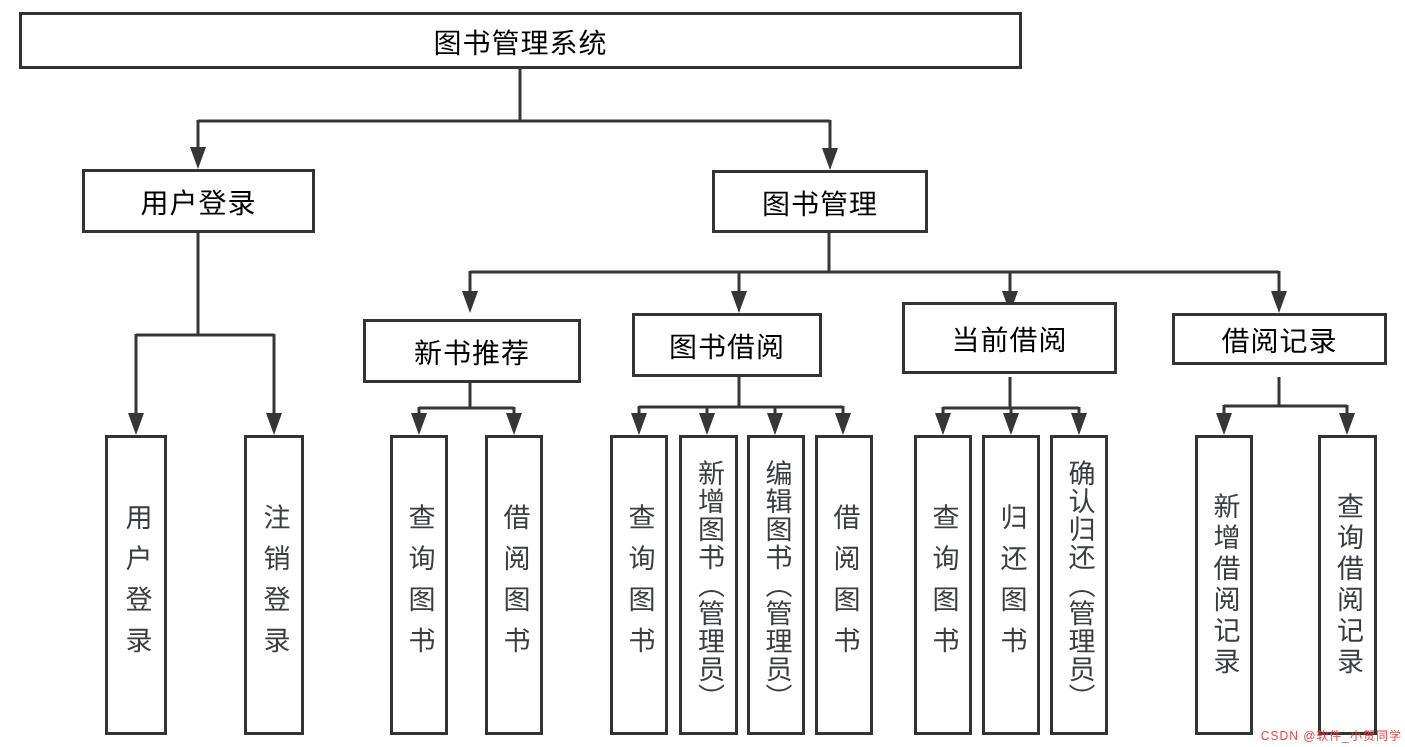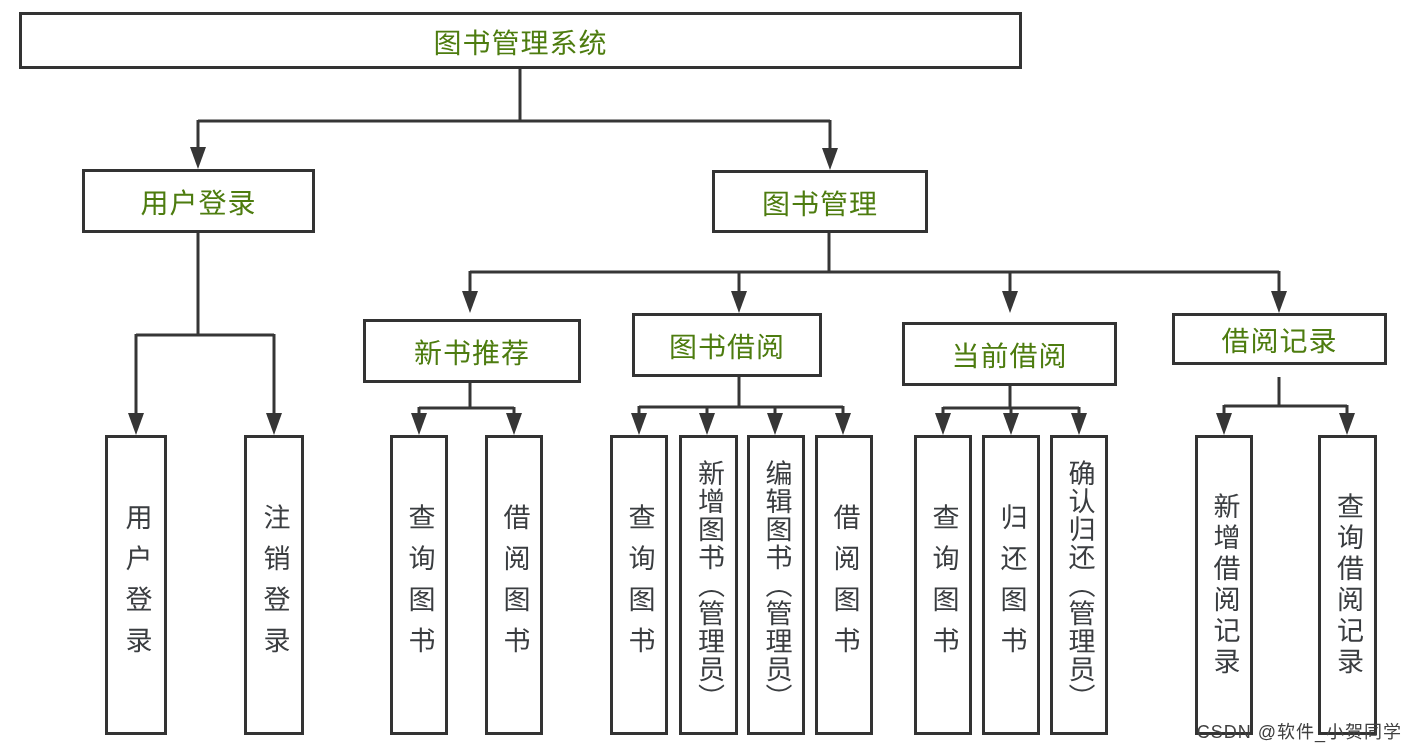--- a/index.html
+++ b/index.html
@@ -15,40 +15,40 @@
     position:absolute;
     box-sizing:border-box;
     background:#ffffff;
     border:3px solid #333333;
     display:flex;
     align-items:center;
     justify-content:center;
   }
   .htext{
     font-size:28px;
-    color:#4d7c0f;
+    color:#000000;
     letter-spacing:1px;
     white-space:nowrap;
   }
   .vtext{
     writing-mode:vertical-rl;
     text-orientation:mixed;
     font-size:27px;
     line-height:1;
     color:#3a3d40;
     white-space:nowrap;
   }
   .sp-wide{letter-spacing:14px;}
   .sp-mid{letter-spacing:4px;}
   .sp-tight{letter-spacing:1px;}
   .watermark{
     position:absolute;
     right:3px;bottom:4px;
-    font-size:18px;
-    color:#404040;
+    font-size:12px;
+    color:#ef4444;
     letter-spacing:1px;
     white-space:nowrap;
   }
 </style>
 </head>
 <body>
 
 <div class="stage">
 
   <svg class="connectors" width="1405" height="747" viewBox="0 0 1405 747">
@@ -127,21 +127,21 @@
   <div class="node" style="left:712px;top:170px;width:216px;height:63px">
     <span class="htext">图书管理</span>
   </div>
 
   <div class="node" style="left:363px;top:319px;width:218px;height:64px">
     <span class="htext">新书推荐</span>
   </div>
   <div class="node" style="left:632px;top:313px;width:190px;height:64px">
     <span class="htext">图书借阅</span>
   </div>
-  <div class="node" style="left:902px;top:322px;width:215px;height:64px">
+  <div class="node" style="left:902px;top:302px;width:215px;height:72px">
     <span class="htext">当前借阅</span>
   </div>
   <div class="node" style="left:1172px;top:313px;width:215px;height:52px">
     <span class="htext">借阅记录</span>
   </div>
 
   <div class="node" style="left:105px;top:435px;width:62px;height:300px">
     <span class="vtext sp-wide">用户登录</span>
   </div>
   <div class="node" style="left:244px;top:435px;width:60px;height:300px">

